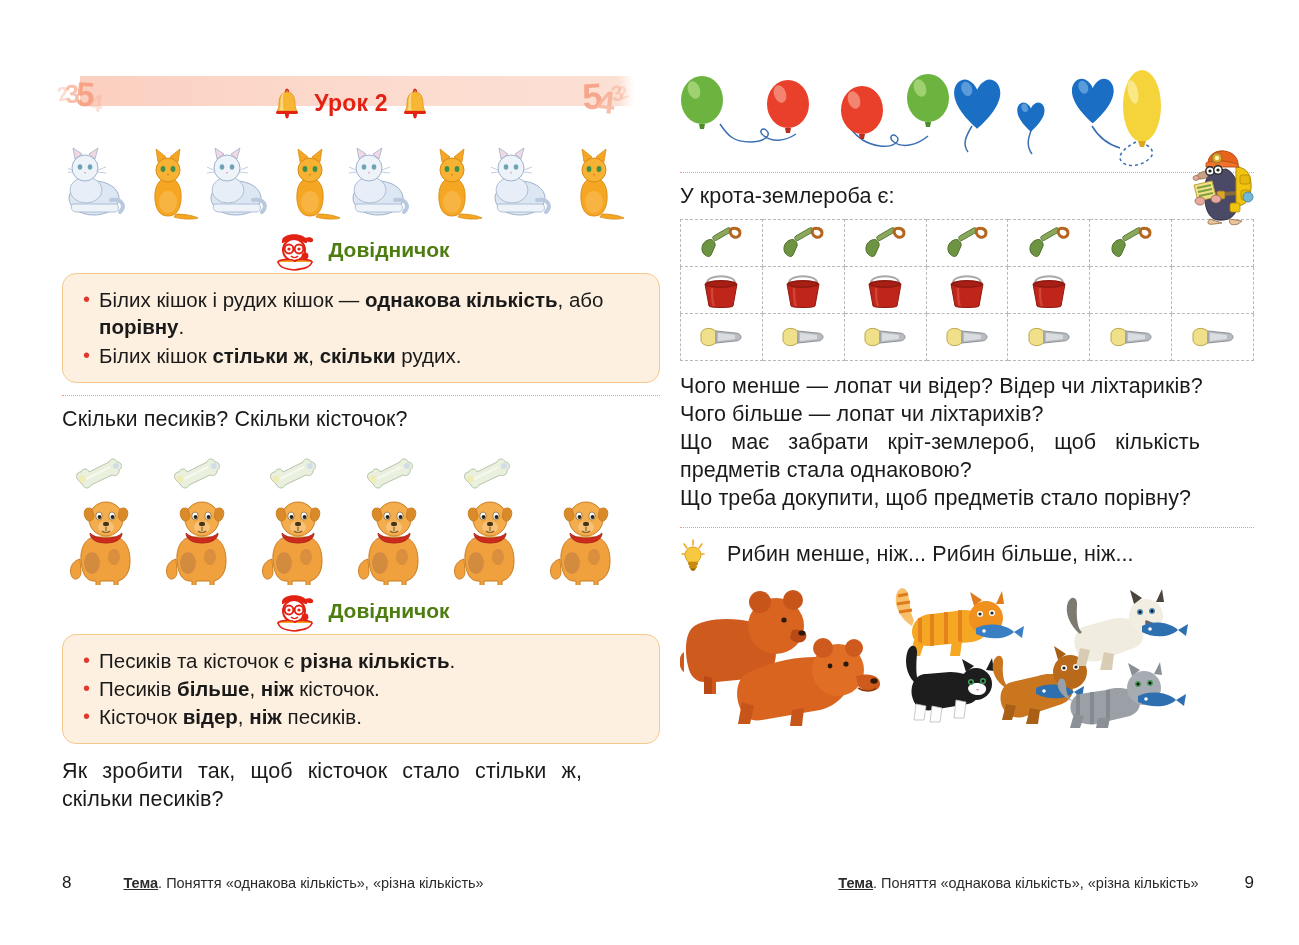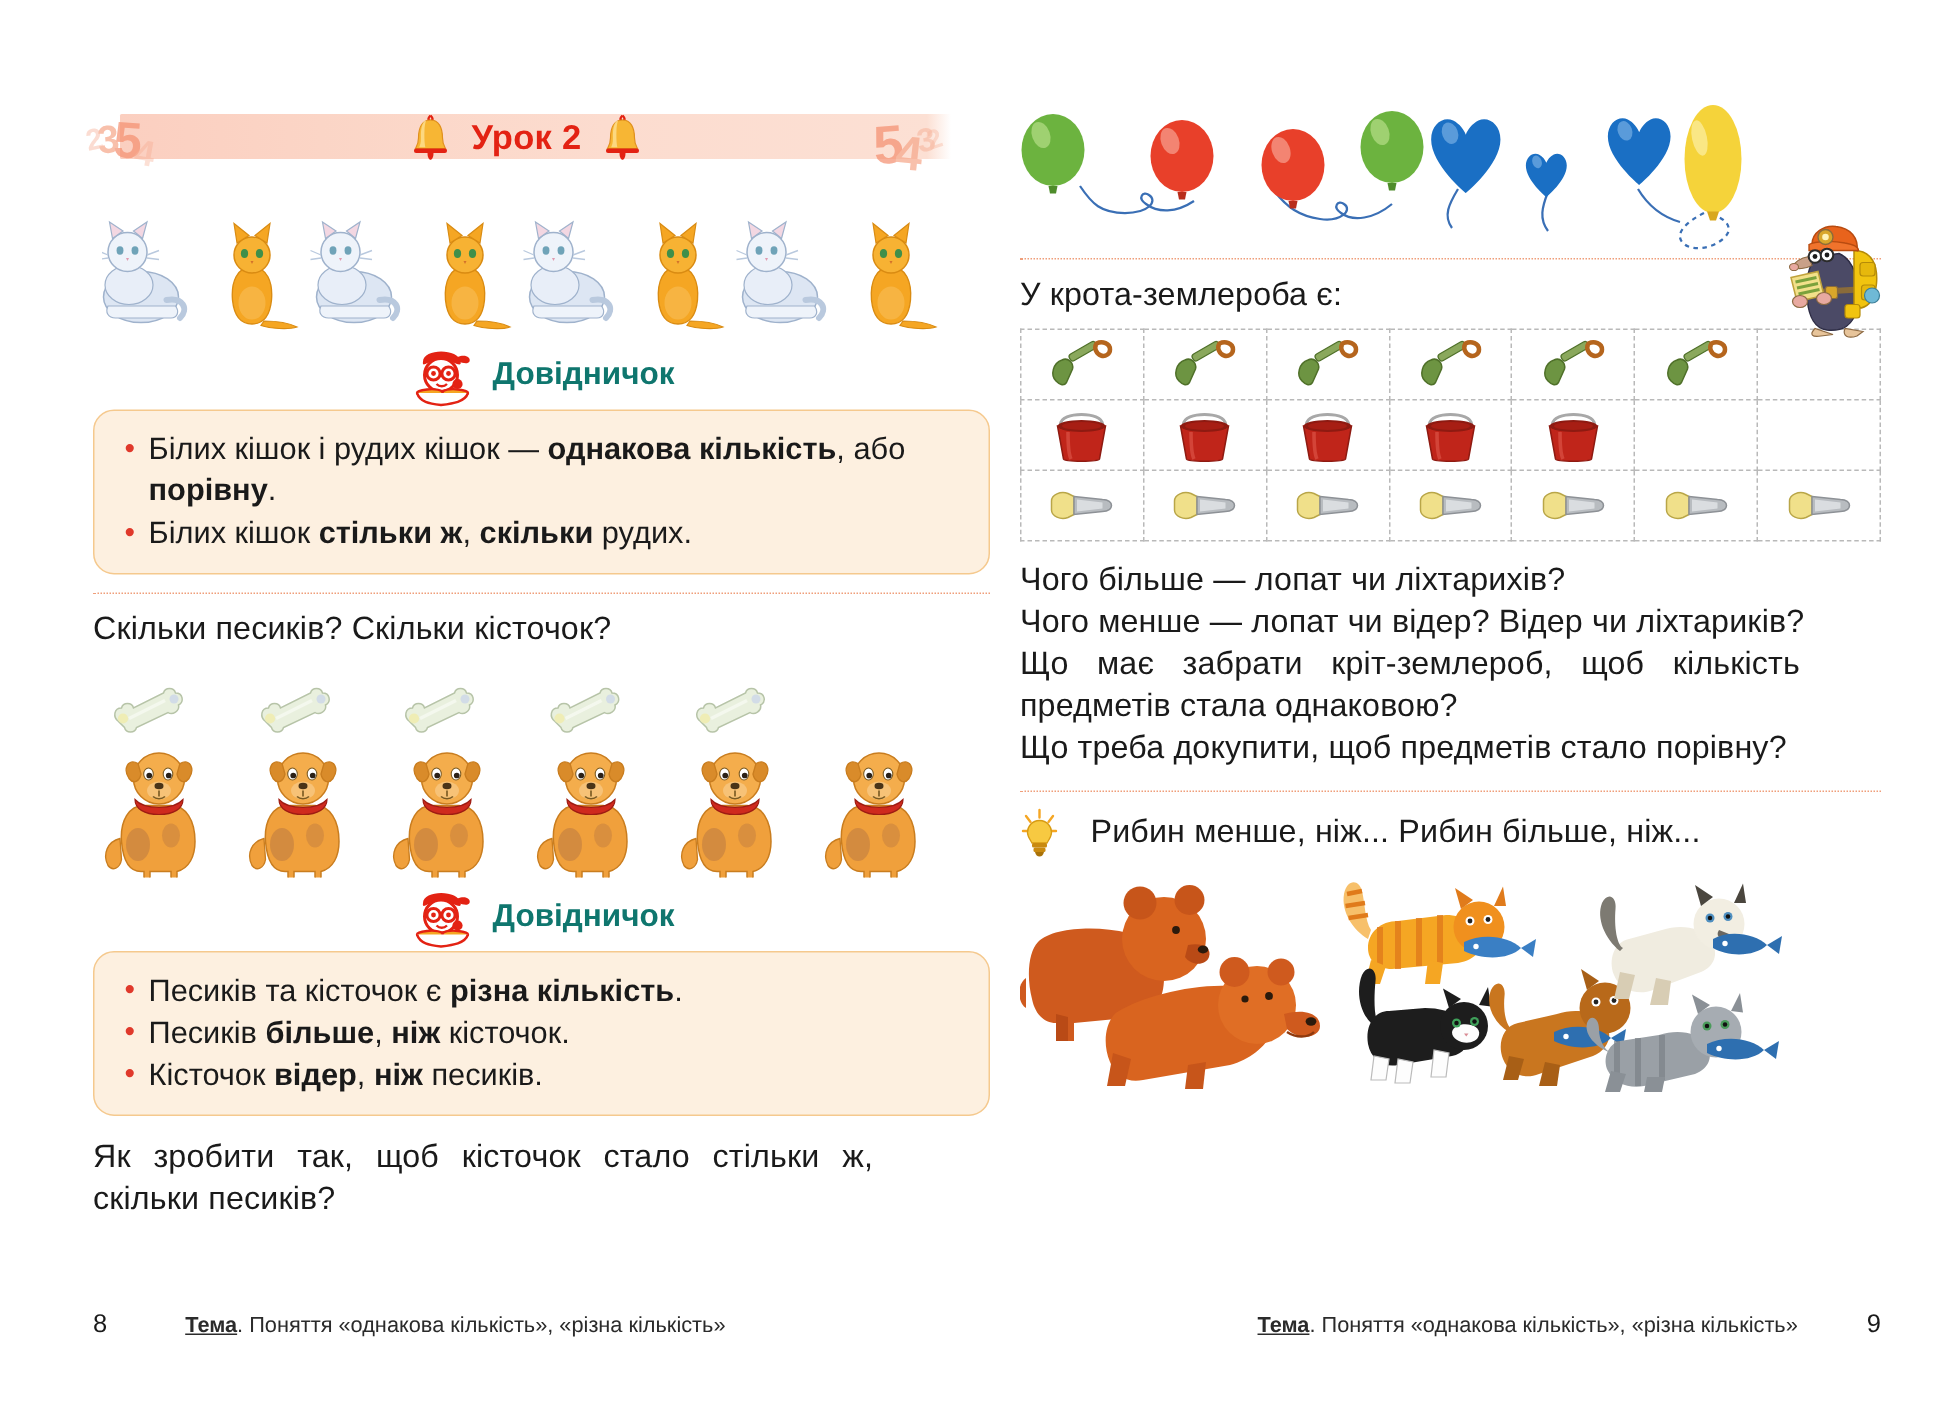--- a/index.html
+++ b/index.html
@@ -34,38 +34,38 @@
   .deco-left .n1 { font-size: 20px; display:inline-block; transform: rotate(-12deg) translateY(-2px); opacity:.55;}
   .deco-left .n2 { font-size: 26px; display:inline-block; transform: rotate(-6deg);}
   .deco-left .n3 { font-size: 34px; display:inline-block; transform: rotate(4deg) translateY(3px); color:#f59172;}
   .deco-left .n4 { font-size: 24px; display:inline-block; transform: rotate(10deg) translateY(8px); opacity:.5;}
   .deco-right { left: 520px; }
   .deco-right .m1 { font-size: 36px; display:inline-block; transform: rotate(-4deg) translateY(4px); color:#f59172;}
   .deco-right .m2 { font-size: 32px; display:inline-block; transform: rotate(6deg) translateY(8px);}
   .deco-right .m3 { font-size: 22px; display:inline-block; transform: rotate(-10deg) translateY(-4px); opacity:.6;}
   .deco-right .m4 { font-size: 18px; display:inline-block; transform: rotate(-18deg) translateY(-6px); opacity:.45;}
   .banner-center {
-    position: absolute; left: 0; top: 0; width: 578px; height: 42px;
+    position: absolute; left: 0; top: 12px; width: 578px; height: 42px;
     display: flex; align-items: center; justify-content: center; gap: 14px;
   }
   .lesson-title { color: #e32213; font-size: 23px; font-weight: bold; letter-spacing: .2px; }
 
   
   .q-text {
     font-size: 21.5px; color: #1a1a1a; line-height: 1.30;
     text-align: justify; letter-spacing: .1px;
   }
   .q-text.nojust { text-align: left; }
 
   
   .fig-row { display: flex; align-items: flex-end; }
 
   
   .dov-head { display: flex; align-items: center; justify-content: center; gap: 10px; margin-bottom: 1px; }
-  .dov-title { color: #0f766e; font-size: 21px; font-weight: bold; }
+  .dov-title { color: #4d7c0f; font-size: 21px; font-weight: bold; }
   .dov-box {
     background: #fdf0e0; border: 1.6px solid #f5c98e; border-radius: 14px;
     padding: 11px 20px 12px 20px;
   }
   .dov-li { display: flex; font-size: 20.5px; line-height: 1.33; color: #1a1a1a; margin: 1px 0; }
   .dov-bullet { color: #e0392b; font-size: 20px; line-height: 1.33; margin-right: 9px; }
   .dov-li b { font-weight: bold; }
 
   
   .sep { border: 0; border-top: 1.6px dotted #ef9e7a; margin: 12px 0 10px 0; }
@@ -542,22 +542,22 @@
                   <path d="M17 7 L36 9 C40 9 42 11 42 13 C42 15 40 17 36 17 L17 19 Z" fill="#b8bcc0" stroke="#8d9196" stroke-width="1"></path>
                   <path d="M19 9 L36 11 L36 15 L19 17 Z" fill="#dadde0"></path>
                 </svg>
               </td>
             </tr>
           </tbody>
       </table>
     </div>
 
     <div style="margin-top:12px;">
+      <p class="q-text nojust">Чого менше — лопат чи відер? Відер чи ліхтариків?</p>
       <p class="q-text nojust">Чого більше — лопат чи ліхтарихів?</p>
-      <p class="q-text nojust">Чого менше — лопат чи відер? Відер чи ліхтариків?</p>
       <p class="q-text" style="width:520px;">Що має забрати кріт-землероб, щоб кількість предметів стала однаковою?</p>
       <p class="q-text nojust">Що треба докупити, щоб предметів стало порівну?</p>
     </div>
 
     <hr class="sep" style="margin-top:14px;">
 
     <div style="display:flex; align-items:center; gap:21px;">
       <span class="inline-svg">
         <svg width="26" height="34" viewBox="0 0 26 34">
           <path d="M13 2 L13 7 M4 6 L7 10 M22 6 L19 10 M2 16 L6 16 M24 16 L20 16" stroke="#f5a623" stroke-width="1.6" stroke-linecap="round"></path>

